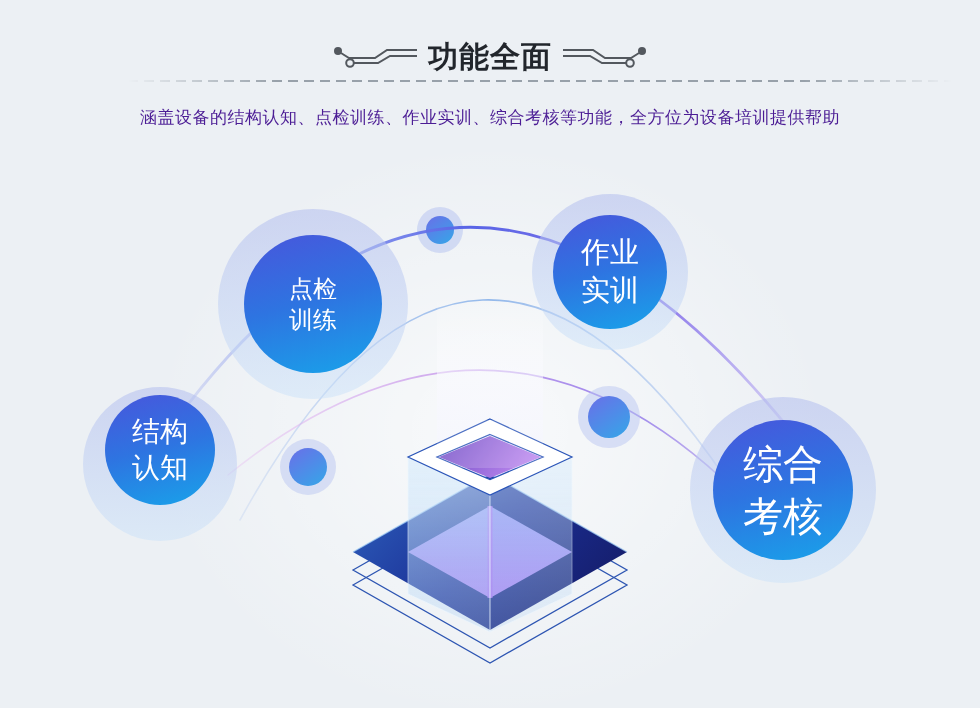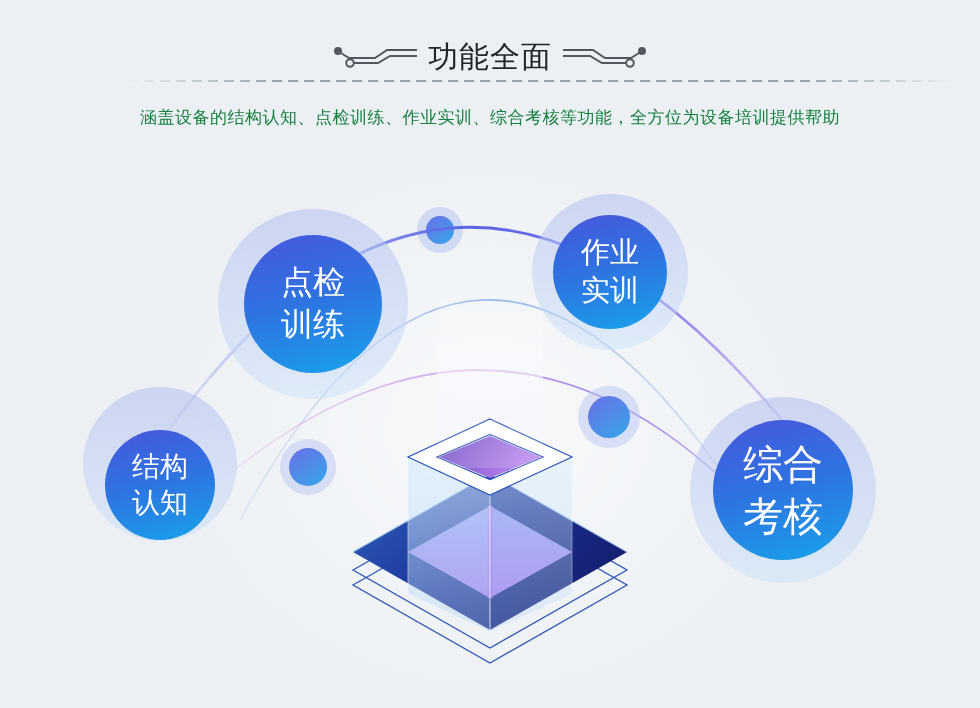--- a/index.html
+++ b/index.html
@@ -3,28 +3,28 @@
 <meta charset="utf-8">
 <style>
   * { margin:0; padding:0; box-sizing:border-box; }
   html,body { width:980px; height:708px; }
   body { font-family:"Liberation Sans", sans-serif; }
   .stage { position:relative; width:980px; height:708px; background:#ecf0f4; overflow:hidden; }
 
   
   .title-row { position:absolute; top:40px; left:0; width:100%;
     display:flex; align-items:center; justify-content:center; gap:10px; }
-  .section-title { font-size:30px; font-weight:400; color:#22262c; letter-spacing:1px; line-height:34px; }
+  .section-title { font-size:30px; font-weight:700; color:#22262c; letter-spacing:1px; line-height:34px; }
   .deco-svg { display:block; }
   .dashed-divider { position:absolute; top:80px; left:128px; width:824px; height:2px;
     background:repeating-linear-gradient(90deg,#98a1aa 0 10px, transparent 10px 16px);
     -webkit-mask-image:linear-gradient(90deg, transparent 0, #000 18%, #000 82%, transparent 100%);
     mask-image:linear-gradient(90deg, transparent 0, #000 18%, #000 82%, transparent 100%); }
   .section-subtitle { position:absolute; top:106px; left:0; width:100%;
-    text-align:center; font-size:17px; color:#15803d; letter-spacing:0.5px; }
+    text-align:center; font-size:17px; color:#4c1d95; letter-spacing:0.5px; }
 
   
   .scene-svg { position:absolute; left:0; top:0; width:980px; height:708px; }
 
   .center-label { position:absolute; top:366px; left:0; width:100%; text-align:center;
     font-size:47px; line-height:50px; font-weight:700; letter-spacing:2px;
     background:linear-gradient(90deg,#3947de 20%, #7e45e5 80%);
     -webkit-background-clip:text; background-clip:text;
     -webkit-text-fill-color:transparent; color:transparent; }
 
@@ -33,27 +33,27 @@
   .bubble .halo { position:absolute; border-radius:50%;
     background:linear-gradient(180deg, rgba(178,189,238,0.55) 0%, rgba(203,226,249,0.5) 100%); }
   .bubble .core { position:absolute; border-radius:50%;
     background:linear-gradient(165deg,#4856dc 0%, #2e74e1 48%, #18a3ea 100%);
     display:flex; flex-direction:column; align-items:center; justify-content:center;
     color:#ffffff; font-weight:500; text-align:center; }
   .bubble .core span { display:block; line-height:1.3; }
 
   
   .b-inspection .halo { left:218px; top:209px; width:190px; height:190px; }
-  .b-inspection .core { left:244px; top:235px; width:138px; height:138px; font-size:32px; }
+  .b-inspection .core { left:244px; top:235px; width:138px; height:138px; font-size:24px; }
   
   .b-operation .halo { left:532px; top:194px; width:156px; height:156px; }
   .b-operation .core { left:553px; top:215px; width:114px; height:114px; font-size:29px; }
   
   .b-structure .halo { left:83px; top:387px; width:154px; height:154px; }
-  .b-structure .core { left:105px; top:430px; width:110px; height:110px; font-size:28px; }
+  .b-structure .core { left:105px; top:395px; width:110px; height:110px; font-size:28px; }
   
   .b-assessment .halo { left:690px; top:397px; width:186px; height:186px; }
   .b-assessment .core { left:713px; top:420px; width:140px; height:140px; font-size:40px; }
 </style>
 </head>
 <body>
 
 <div class="stage">
 
   <div class="title-row">

